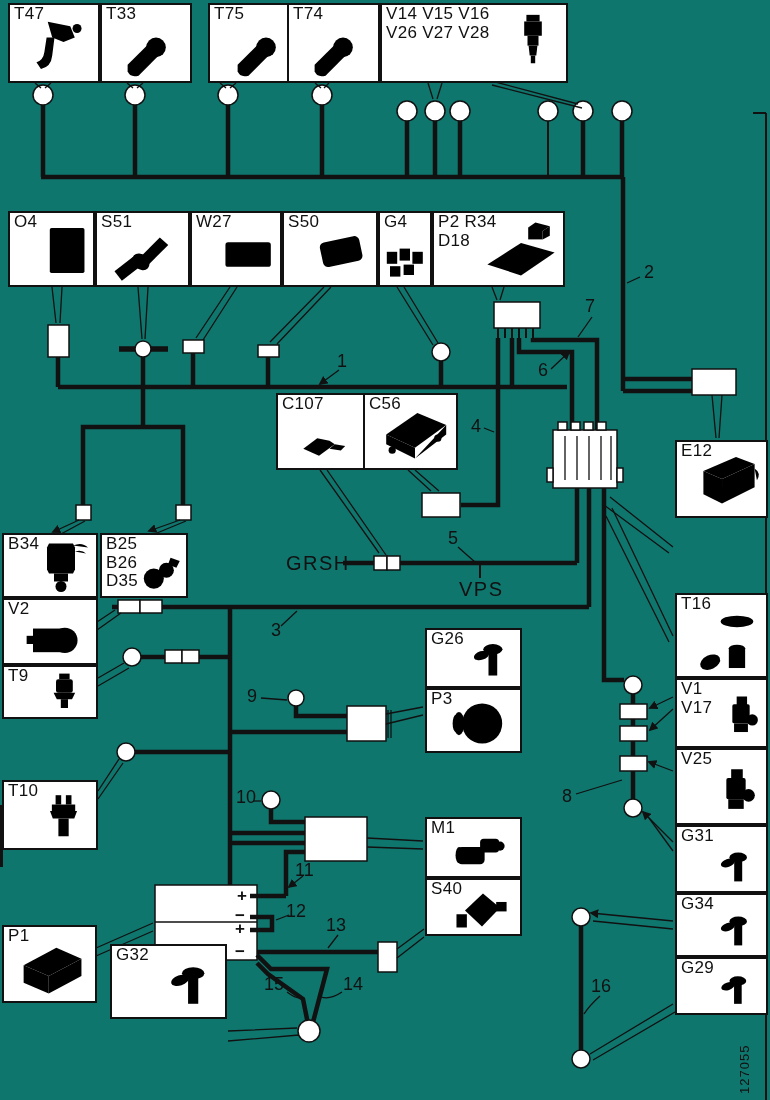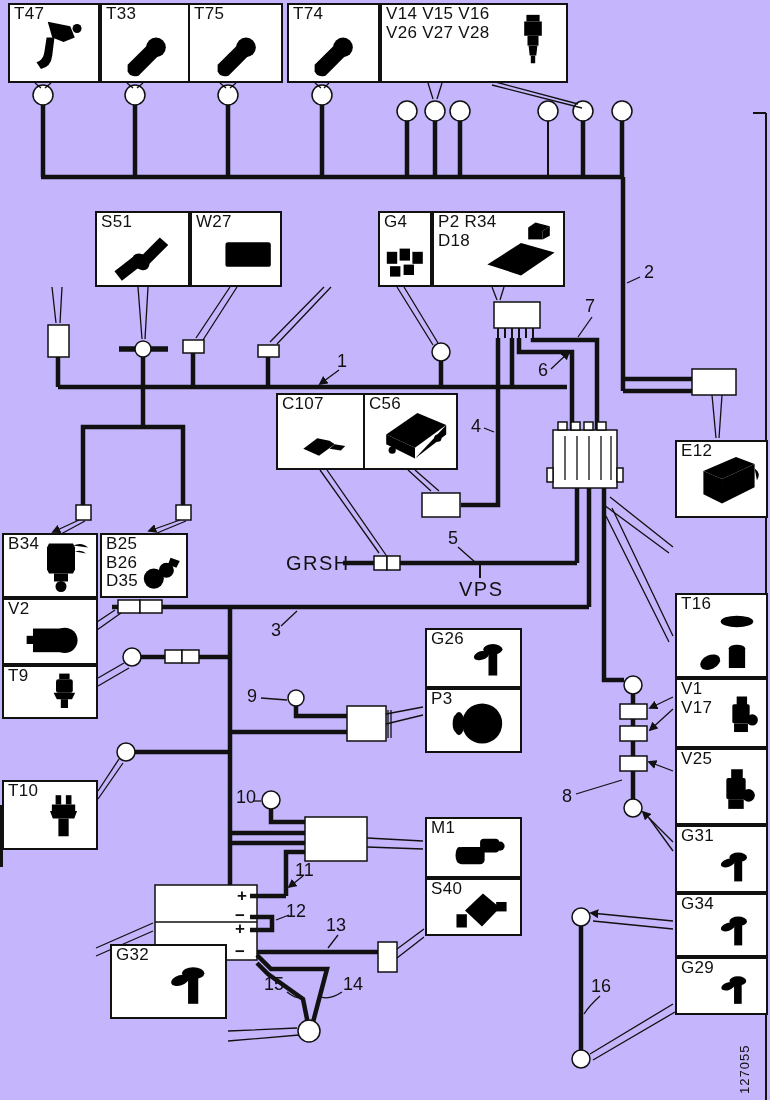--- a/index.html
+++ b/index.html
@@ -1,16 +1,16 @@
 <!DOCTYPE html>
 <html><head>
 <meta charset="utf-8">
 <style>
   html,body{margin:0;padding:0;background:#fff;}
-  .stage{position:relative;width:770px;height:1100px;background:#c4b5fd;overflow:hidden;
+  .stage{position:relative;width:770px;height:1100px;background:#0f766e;overflow:hidden;
          font-family:"Liberation Sans","DejaVu Sans",sans-serif;color:#111;}
   svg.wires{position:absolute;left:0;top:0;z-index:1;}
   .cbox{position:absolute;border:2px solid #111;background:#fff;box-sizing:border-box;z-index:2;}
   .cbox .lbl{position:absolute;top:0px;left:4px;font-size:17px;line-height:1.1;
              white-space:pre-line;letter-spacing:.3px;z-index:3;}
   .icon{position:absolute;overflow:visible;}
   .wnum{position:absolute;font-size:18px;z-index:4;}
   .netlbl{position:absolute;font-size:20px;letter-spacing:1.5px;z-index:4;}
   .term{position:absolute;font-size:17px;font-weight:600;z-index:4;line-height:1;}
   .fig{position:absolute;left:737px;top:1094px;transform:rotate(-90deg);transform-origin:0 0;
@@ -382,50 +382,62 @@
   <svg class="icon" viewBox="0 0 60 55" style="right:4px;top:10px;width:70px;height:62px">
         <use href="#sym-hooksensor"></use>
       </svg>
 </div>
 <div class="cbox" style="left:100px;top:3px;width:92px;height:80px">
   <span class="lbl">T33</span>
   <svg class="icon" viewBox="0 0 60 55" style="left:18px;top:14px;width:72px;height:60px">
         <use href="#sym-speedsensor"></use>
       </svg>
 </div>
-<div class="cbox" style="left:188px;top:3px;width:95px;height:80px">
+<div class="cbox" style="left:208px;top:3px;width:95px;height:80px">
   <span class="lbl">T75</span>
   <svg class="icon" viewBox="0 0 60 55" style="left:20px;top:14px;width:72px;height:60px">
         <use href="#sym-speedsensor"></use>
       </svg>
 </div>
 <div class="cbox" style="left:287px;top:3px;width:93px;height:80px">
   <span class="lbl">T74</span>
   <svg class="icon" viewBox="0 0 60 55" style="left:18px;top:14px;width:72px;height:60px">
         <use href="#sym-speedsensor"></use>
       </svg>
 </div>
 <div class="cbox" style="left:380px;top:3px;width:188px;height:80px">
   <span class="lbl">V14 V15 V16
 V26 V27 V28</span>
   <svg class="icon" viewBox="0 0 60 55" style="left:118px;top:2px;width:66px;height:74px">
         <use href="#sym-injector"></use>
       </svg>
 </div>
 
+<div class="cbox" style="left:8px;top:211px;width:87px;height:76px">
+  <span class="lbl">O4</span>
+  <svg class="icon" viewBox="0 0 60 55" style="left:32px;top:5px;width:52px;height:66px">
+        <use href="#sym-gauge"></use>
+      </svg>
+</div>
 <div class="cbox" style="left:95px;top:211px;width:95px;height:76px">
   <span class="lbl">S51</span>
   <svg class="icon" viewBox="0 0 60 55" style="left:4px;top:14px;width:86px;height:58px">
         <use href="#sym-lever"></use>
       </svg>
 </div>
 <div class="cbox" style="left:190px;top:211px;width:92px;height:76px">
   <span class="lbl">W27</span>
   <svg class="icon" viewBox="0 0 60 55" style="left:26px;top:18px;width:62px;height:48px">
         <use href="#sym-buttons"></use>
+      </svg>
+</div>
+<div class="cbox" style="left:282px;top:211px;width:96px;height:76px">
+  <span class="lbl">S50</span>
+  <svg class="icon" viewBox="0 0 60 55" style="left:26px;top:16px;width:64px;height:46px">
+        <use href="#sym-plate"></use>
       </svg>
 </div>
 <div class="cbox" style="left:378px;top:211px;width:54px;height:76px">
   <span class="lbl">G4</span>
   <svg class="icon" viewBox="0 0 60 55" style="left:2px;top:26px;width:48px;height:44px">
         <use href="#sym-gblock"></use>
       </svg>
 </div>
 <div class="cbox" style="left:432px;top:211px;width:133px;height:76px">
   <span class="lbl">P2 R34
@@ -515,20 +527,26 @@
 <div class="cbox" style="left:2px;top:665px;width:96px;height:54px">
   <span class="lbl">T9</span>
   <svg class="icon" viewBox="0 0 60 55" style="left:36px;top:2px;width:48px;height:50px">
         <use href="#sym-psensor"></use>
       </svg>
 </div>
 <div class="cbox" style="left:2px;top:780px;width:96px;height:70px">
   <span class="lbl">T10</span>
   <svg class="icon" viewBox="0 0 60 55" style="left:32px;top:8px;width:56px;height:58px">
         <use href="#sym-tsensor"></use>
+      </svg>
+</div>
+<div class="cbox" style="left:2px;top:925px;width:95px;height:78px">
+  <span class="lbl">P1</span>
+  <svg class="icon" viewBox="0 0 60 55" style="left:6px;top:12px;width:84px;height:60px">
+        <use href="#sym-battery"></use>
       </svg>
 </div>
 <div class="cbox" style="left:110px;top:944px;width:117px;height:75px">
   <span class="lbl">G32</span>
   <svg class="icon" viewBox="0 0 60 55" style="left:34px;top:14px;width:76px;height:56px">
         <use href="#sym-ground"></use>
       </svg>
 </div>
 
 <div class="cbox" style="left:425px;top:628px;width:97px;height:60px">

